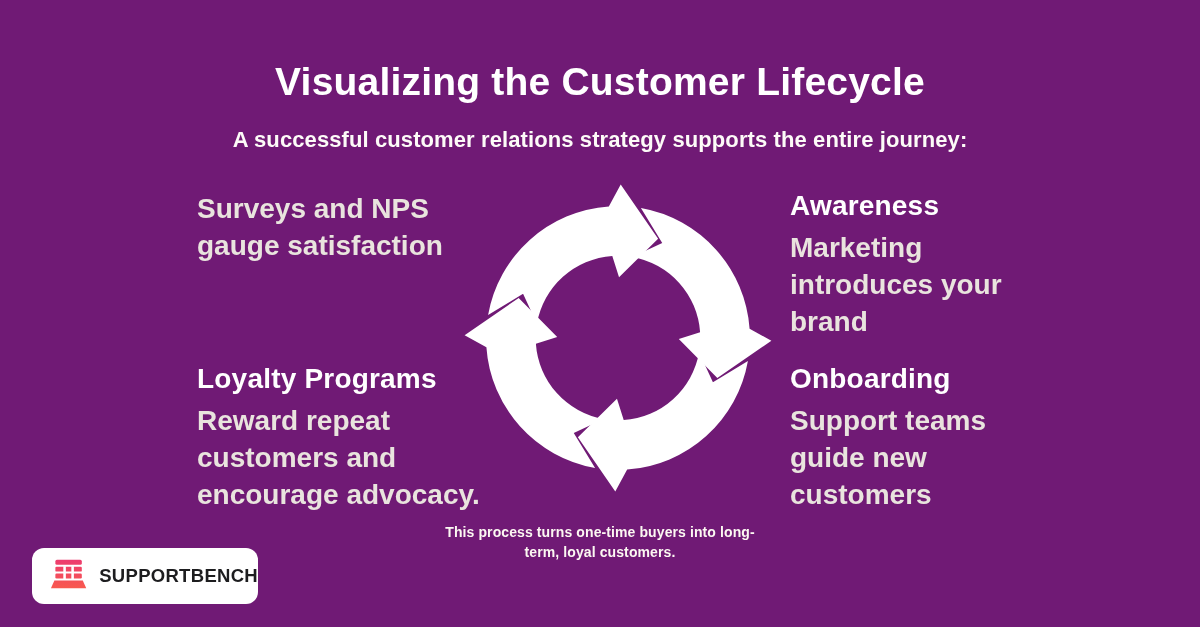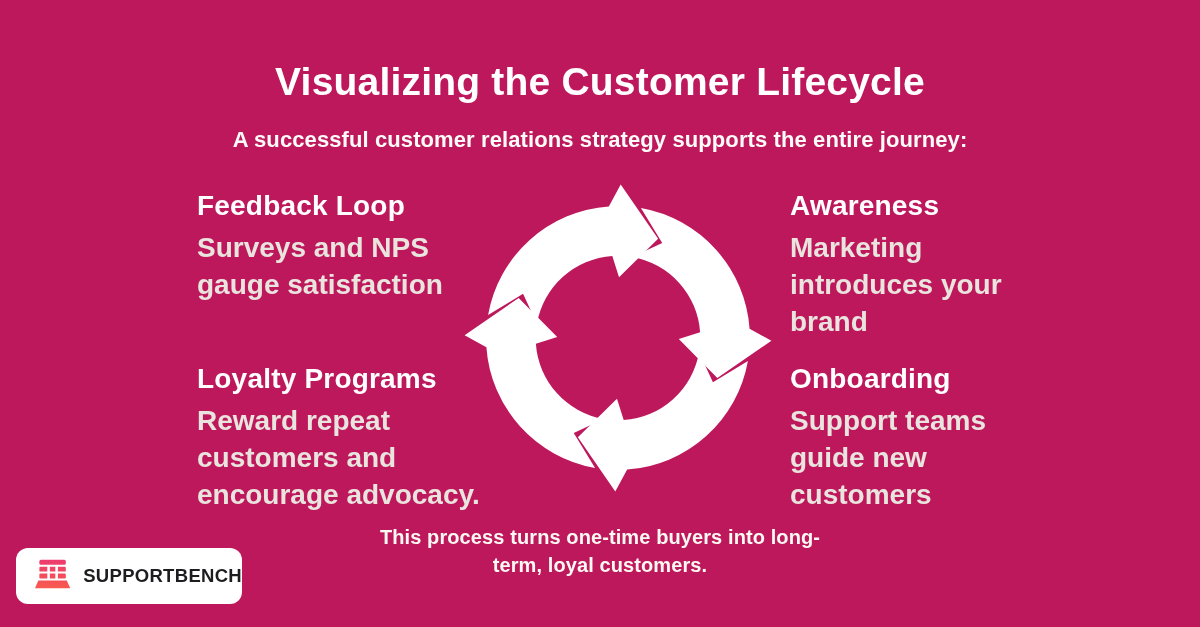--- a/index.html
+++ b/index.html
@@ -5,21 +5,21 @@
   * { margin: 0; padding: 0; box-sizing: border-box; }
   html, body { width: 1200px; height: 627px; }
   body {
     font-family: "Liberation Sans", sans-serif;
     overflow: hidden;
   }
   .canvas {
     position: relative;
     width: 1200px;
     height: 627px;
-    background: #be185d;
+    background: #701a75;
   }
   .title {
     position: absolute;
     top: 60px;
     left: 0;
     width: 100%;
     text-align: center;
     color: #FFFFFF;
     font-size: 39px;
     font-weight: 700;
@@ -64,28 +64,28 @@
     width: 318px;
     height: 318px;
   }
   .caption {
     position: absolute;
     top: 523px;
     left: 0;
     width: 100%;
     text-align: center;
     color: #FCF8F2;
-    font-size: 20px;
+    font-size: 14px;
     font-weight: 700;
     line-height: 1.42;
     letter-spacing: 0.1px;
   }
   .logo-badge {
     position: absolute;
-    left: 16px;
+    left: 32px;
     top: 548px;
     width: 226px;
     height: 56px;
     background: #FFFFFF;
     border-radius: 12px;
     display: flex;
     align-items: center;
     padding-left: 17px;
     gap: 11px;
   }
@@ -98,21 +98,20 @@
 </style>
 </head>
 <body>
 
 <div class="canvas">
 
   <h1 class="title">Visualizing the Customer Lifecycle</h1>
   <div class="subtitle">A successful customer relations strategy supports the entire journey:</div>
 
   <div class="stage top-left">
-    <h2>Feedback Loop</h2>
     <p>Surveys and NPS gauge satisfaction</p>
   </div>
 
   <div class="stage top-right">
     <h2>Awareness</h2>
     <p>Marketing introduces your brand</p>
   </div>
 
   <div class="stage bottom-left">
     <h2>Loyalty Programs</h2>

